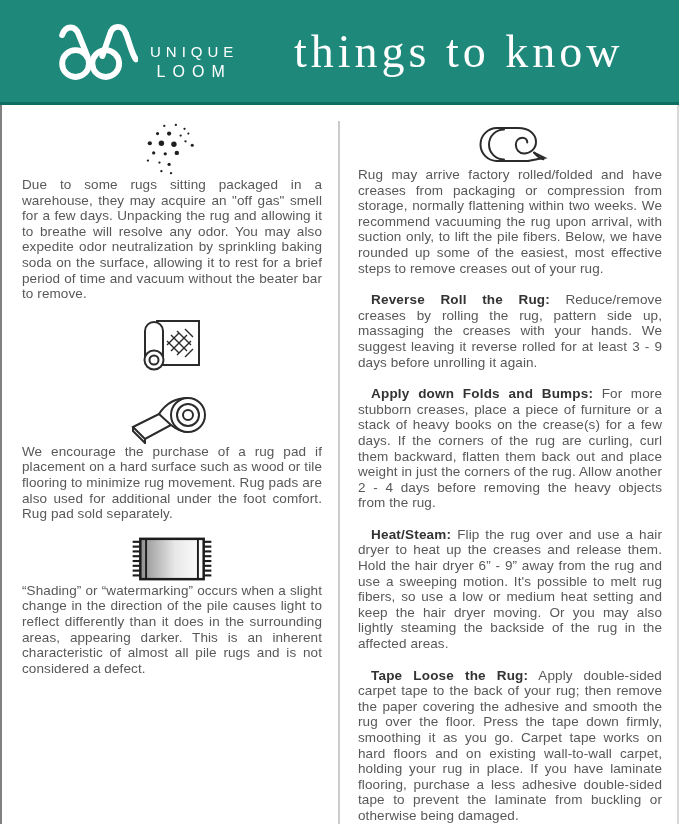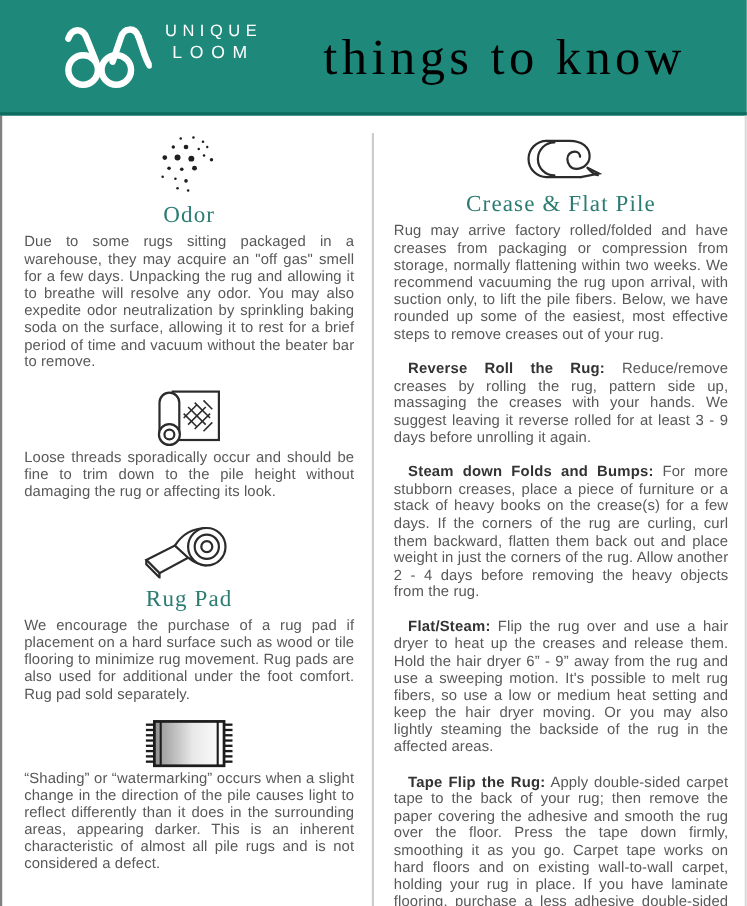--- a/index.html
+++ b/index.html
@@ -6,27 +6,27 @@
   html,body { background:#ffffff; }
   .page {
     position:relative; width:679px; height:824px; background:#ffffff;
     font-family:"Liberation Sans", sans-serif; overflow:hidden;
   }
   
   .banner {
     height:105px; background:#1e897b; border-bottom:3px solid #0d6d60;
     display:flex; align-items:center; padding:0 24px 0 50px;
   }
-  .brand { display:flex; align-items:flex-start; gap:12px; }
+  .brand { display:flex; align-items:flex-end; gap:12px; }
   .logo-svg { width:88px; height:62px; display:block; }
   .wordmark { color:#ffffff; text-align:center; line-height:1.25; }
   .wordmark .l1 { font-size:15px; letter-spacing:5px; }
   .wordmark .l2 { font-size:16px; letter-spacing:7px; }
   .banner-title {
-    flex:1; text-align:center; color:#000000;
+    flex:1; text-align:center; color:#ffffff;
     font-family:"Liberation Serif", serif; font-size:46px;
     letter-spacing:4px; padding-right:6px; padding-left:30px;
   }
   
   .edge-left  { position:absolute; left:0; top:105px; bottom:0; width:2px; background:#4a4a4a; opacity:.7; }
   .edge-right { position:absolute; right:0; top:105px; bottom:0; width:2px; background:#d8d8d8; }
   
   .columns { display:flex; align-items:stretch; padding-top:12px; }
   .divider { width:2px; background:#cccccc; margin-top:4px; }
   .col { width:338px; }
@@ -105,53 +105,50 @@
             <circle cx="13" cy="31" r="1.7"></circle>
               <circle cx="25" cy="32" r="1.7"></circle>
               <circle cx="37" cy="31" r="2.3"></circle>
             <circle cx="7" cy="39" r="1.2"></circle>
               <circle cx="19" cy="41" r="1.2"></circle>
               <circle cx="29" cy="43" r="1.7"></circle>
             <circle cx="21" cy="50" r="1.2"></circle>
               <circle cx="31" cy="52" r="1.2"></circle>
           </svg>
         </div>
-        <h2>Odor</h2>
         <p>Due to some rugs sitting packaged in a warehouse, they may acquire an "off gas" smell for a few days. Unpacking the rug and allowing it to breathe will resolve any odor. You may also expedite odor neutralization by sprinkling baking soda on the surface, allowing it to rest for a brief period of time and vacuum without the beater bar to remove.</p>
       </div>
 
       <div class="sec sec-threading">
         <div class="icon">
           <svg width="78" height="58" viewBox="0 0 78 58">
             <rect class="lnw" x="24" y="6" width="42" height="44"></rect>
             <path class="lnw" d="M12,45 V16 a9,9 0 0 1 18,0 v29"></path>
             <circle class="lnw" cx="21" cy="45" r="9.5"></circle>
             <circle class="ln" cx="21" cy="45" r="4.5"></circle>
             <g stroke="#2b2b2b" stroke-width="1.4">
               <path d="M34,30 L46,18 M38,36 L54,20 M44,40 L58,26 M52,42 L60,34" fill="none"></path>
               <path d="M34,26 L46,38 M38,20 L54,36 M44,16 L58,30 M52,14 L60,22" fill="none"></path>
             </g>
           </svg>
         </div>
-        <p>Loose threads sporadically occur and should be fine to trim down to the pile height without damaging the rug or affecting its look.</p>
       </div>
 
       <div class="sec sec-rugpad">
         <div class="icon">
           <svg width="88" height="58" viewBox="0 0 88 58">
             <path class="lnw" d="M5,41 L31,28 L43,39 L17,53 Z"></path>
             <path class="ln" d="M5,41 L5,45 L17,57 L17,53"></path>
             <path class="ln" d="M31,28 C38,17 48,12 60,12"></path>
             <path class="ln" d="M43,39 C48,43 53,46 60,46"></path>
             <circle class="lnw" cx="60" cy="29" r="17"></circle>
             <circle class="ln" cx="60" cy="29" r="11"></circle>
             <circle class="ln" cx="60" cy="29" r="5"></circle>
           </svg>
         </div>
-        <h2>Rug Pad</h2>
         <p>We encourage the purchase of a rug pad if placement on a hard surface such as wood or tile flooring to minimize rug movement. Rug pads are also used for additional under the foot comfort. Rug pad sold separately.</p>
       </div>
 
       <div class="sec sec-shading">
         <div class="icon">
           <svg width="86" height="48" viewBox="0 0 86 50">
             <defs>
               <linearGradient id="shadeG" x1="0" y1="0" x2="1" y2="0">
                 <stop offset="0" stop-color="#8f8f8f"></stop>
                 <stop offset="0.55" stop-color="#e8e8e8"></stop>
@@ -195,39 +192,38 @@
             <g class="ln" stroke-linecap="round">
               <path d="M26,5 a16.5,16.5 0 0 0 0,33"></path>
               <path d="M33,6.5 a14.5,14.5 0 0 0 0,30"></path>
               <path d="M26,5 H47 C58,5 65,11 65,19 C65,26 59,30.5 53,30.5 C48,30.5 44.8,26.5 44.8,21.5 C44.8,17.5 47.8,14.8 51.5,14.8 C54.6,14.8 56.3,17 56.3,19.6"></path>
               <path d="M26,38 H57"></path>
               <path d="M63,29.5 C66,33 69,35.6 72.5,36.3"></path>
               <path d="M57,38 L73.5,34.8 L63.5,29.8"></path>
             </g>
           </svg>
         </div>
-        <h2>Crease &amp; Flat Pile</h2>
         <p>Rug may arrive factory rolled/folded and have creases from packaging or compression from storage, normally flattening within two weeks. We recommend vacuuming the rug upon arrival, with suction only, to lift the pile fibers. Below, we have rounded up some of the easiest, most effective steps to remove creases out of your rug.</p>
       </div>
 
       <p class="tip">
         <strong>Reverse Roll the Rug:</strong>
         <span>Reduce/remove creases by rolling the rug, pattern side up, massaging the creases with your hands. We suggest leaving it reverse rolled for at least 3 - 9 days before unrolling it again.</span>
       </p>
 
       <p class="tip">
-        <strong>Steam down Folds and Bumps:</strong>
+        <strong>Apply down Folds and Bumps:</strong>
         <span>For more stubborn creases, place a piece of furniture or a stack of heavy books on the crease(s) for a few days. If the corners of the rug are curling, curl them backward, flatten them back out and place weight in just the corners of the rug. Allow another 2 - 4 days before removing the heavy objects from the rug.</span>
       </p>
 
       <p class="tip">
-        <strong>Flat/Steam:</strong>
+        <strong>Heat/Steam:</strong>
         <span>Flip the rug over and use a hair dryer to heat up the creases and release them. Hold the hair dryer 6” - 9” away from the rug and use a sweeping motion. It's possible to melt rug fibers, so use a low or medium heat setting and keep the hair dryer moving. Or you may also lightly steaming the backside of the rug in the affected areas.</span>
       </p>
 
       <p class="tip">
-        <strong>Tape Flip the Rug:</strong>
+        <strong>Tape Loose the Rug:</strong>
         <span>Apply double-sided carpet tape to the back of your rug; then remove the paper covering the adhesive and smooth the rug over the floor. Press the tape down firmly, smoothing it as you go. Carpet tape works on hard floors and on existing wall-to-wall carpet, holding your rug in place. If you have laminate flooring, purchase a less adhesive double-sided tape to prevent the laminate from buckling or otherwise being damaged.</span>
       </p>
 
     </div>
   </div>
 </div>
 
 </body></html>

